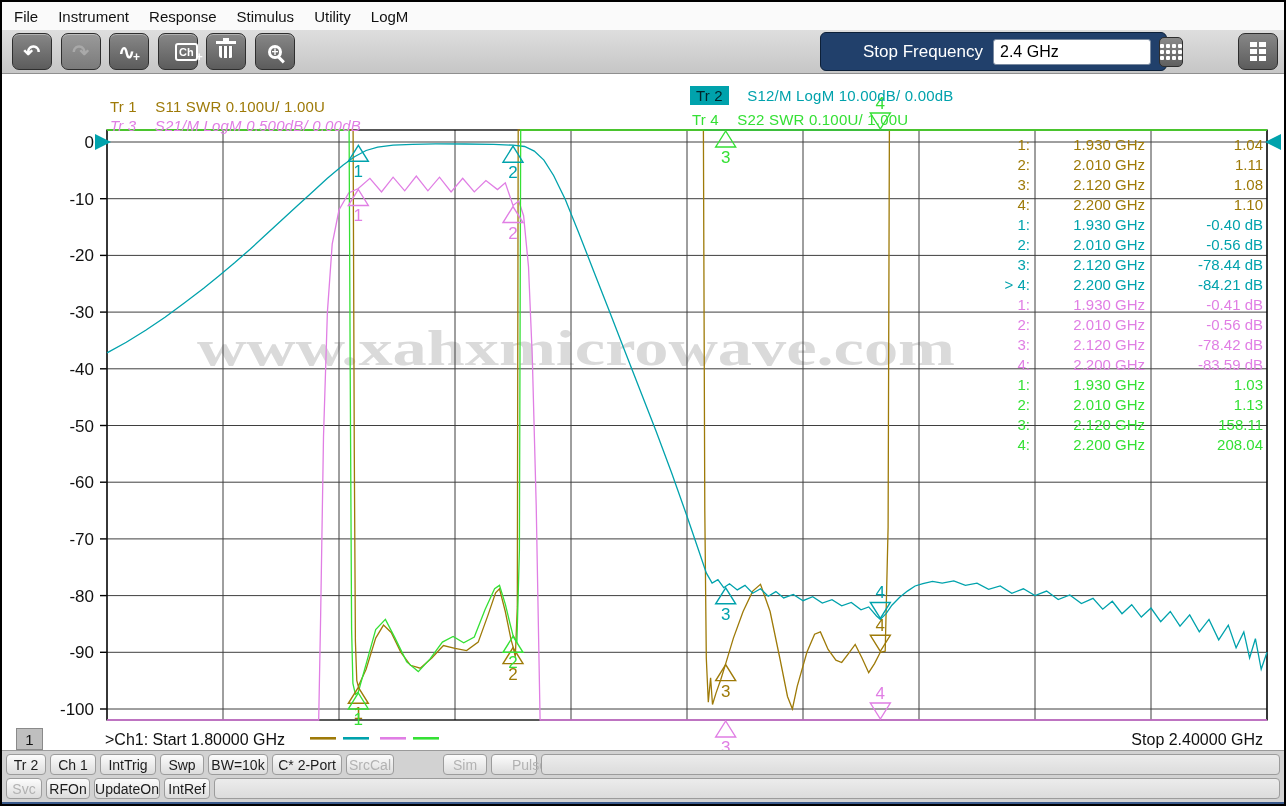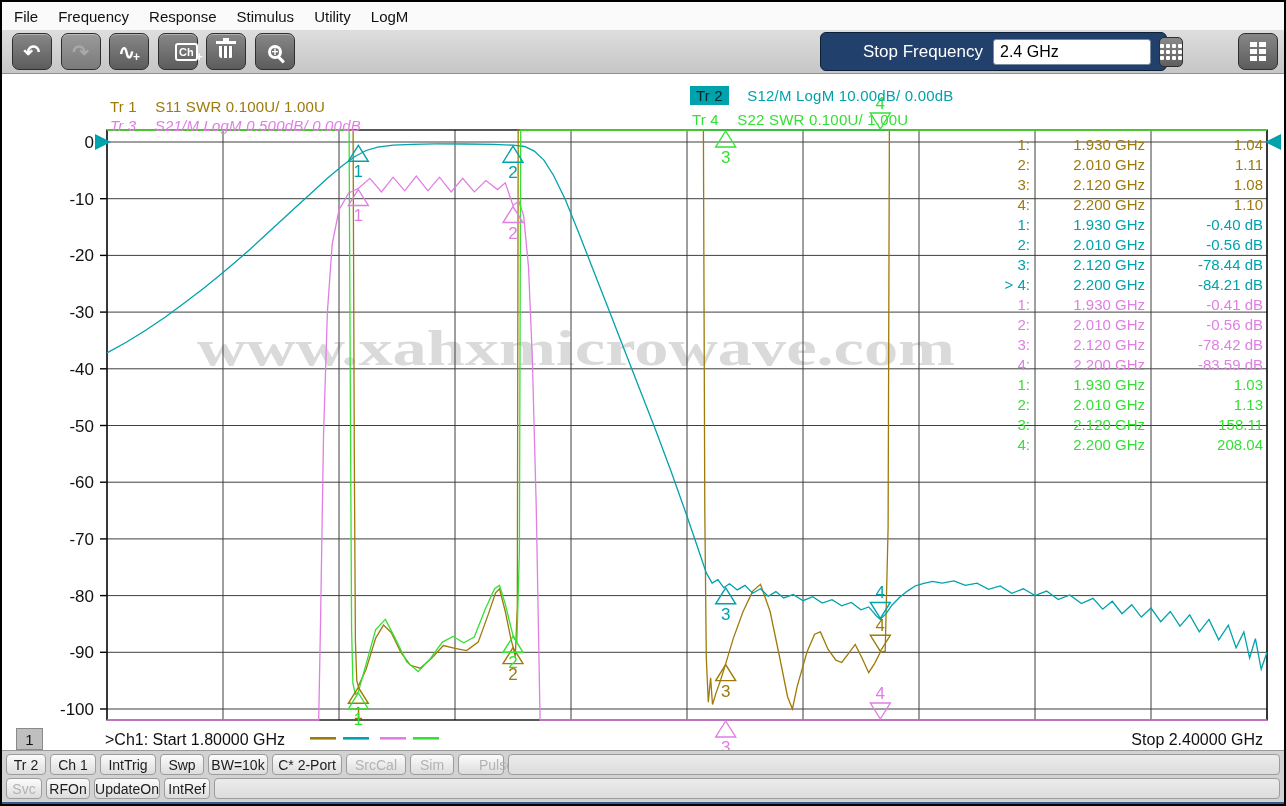--- a/index.html
+++ b/index.html
@@ -62,21 +62,21 @@
   .sfill{flex:1;height:21px;border:1px solid #9c9c9c;border-radius:4px;background:linear-gradient(#ececec,#dcdcdc);}
   .bluestrip{position:absolute;left:0;bottom:0;width:100%;height:2px;background:#3a5a8c;z-index:7;}
 </style>
 </head>
 <body>
 
 <div class="window">
 
   <div class="menubar">
     <span>File</span>
-    <span>Frequency</span>
+    <span>Instrument</span>
     <span>Response</span>
     <span>Stimulus</span>
     <span>Utility</span>
     <span>LogM</span>
   </div>
 
   <div class="toolbar">
     <div id="tbtns">
         <div class="tbtn" style="left: 10px;">
           <span>↶</span>
@@ -304,22 +304,22 @@
   <div class="chtab">1</div>
 
   <div class="statusbar">
     <div class="srow" id="srow1">
         <div class="sbtn" style="width: 40px;">Tr 2</div>
         <div class="sbtn" style="width: 46px;">Ch 1</div>
         <div class="sbtn" style="width: 56px;">IntTrig</div>
         <div class="sbtn" style="width: 44px;">Swp</div>
         <div class="sbtn" style="width: 60px;">BW=10k</div>
         <div class="sbtn" style="width: 70px;">C* 2-Port</div>
-        <div class="sbtn off" style="width: 60px; text-align: center;">SrcCal</div>
-        <div class="sbtn off" style="width: 44px;">Sim</div>
+        <div class="sbtn off" style="width: 48px; text-align: center;">SrcCal</div>
+        <div class="sbtn off" style="width: 44px; margin-left: 45px;">Sim</div>
         <div class="sbtn off" style="width: 46px; padding-left: 35px;">Pulse</div>
         <div class="sfill"></div>
       </div>
     <div class="srow" id="srow2">
         <div class="sbtn off" style="width: 36px;">Svc</div>
         <div class="sbtn" style="width: 44px;">RFOn</div>
         <div class="sbtn" style="width: 66px;">UpdateOn</div>
         <div class="sbtn" style="width: 46px;">IntRef</div>
         <div class="sfill"></div>
       </div>

